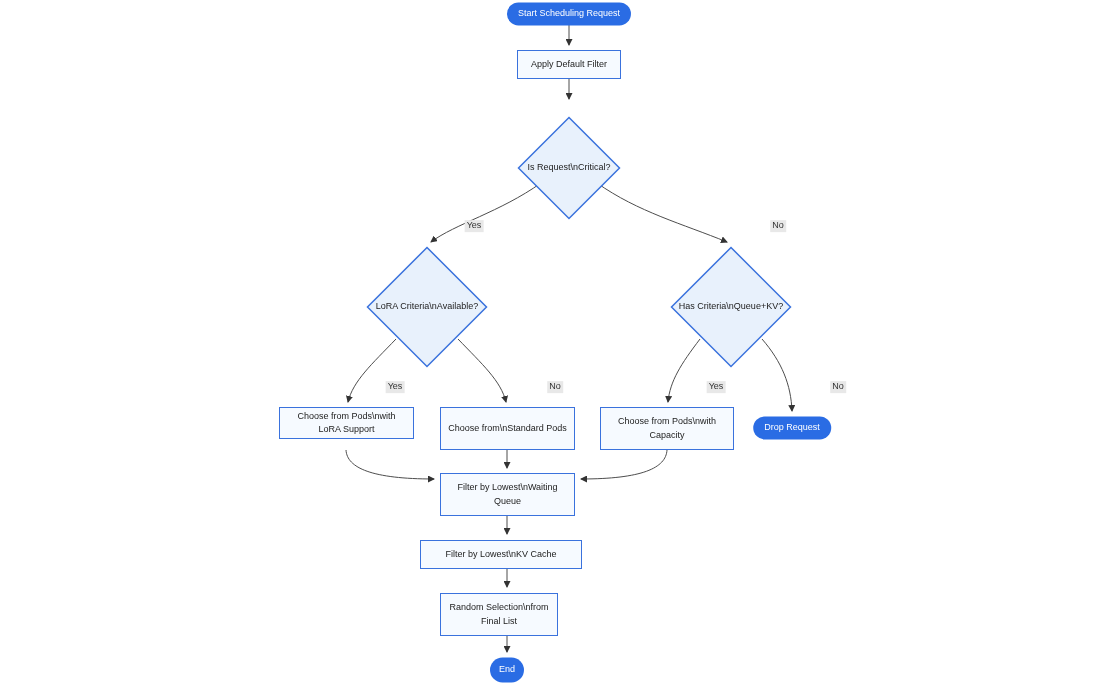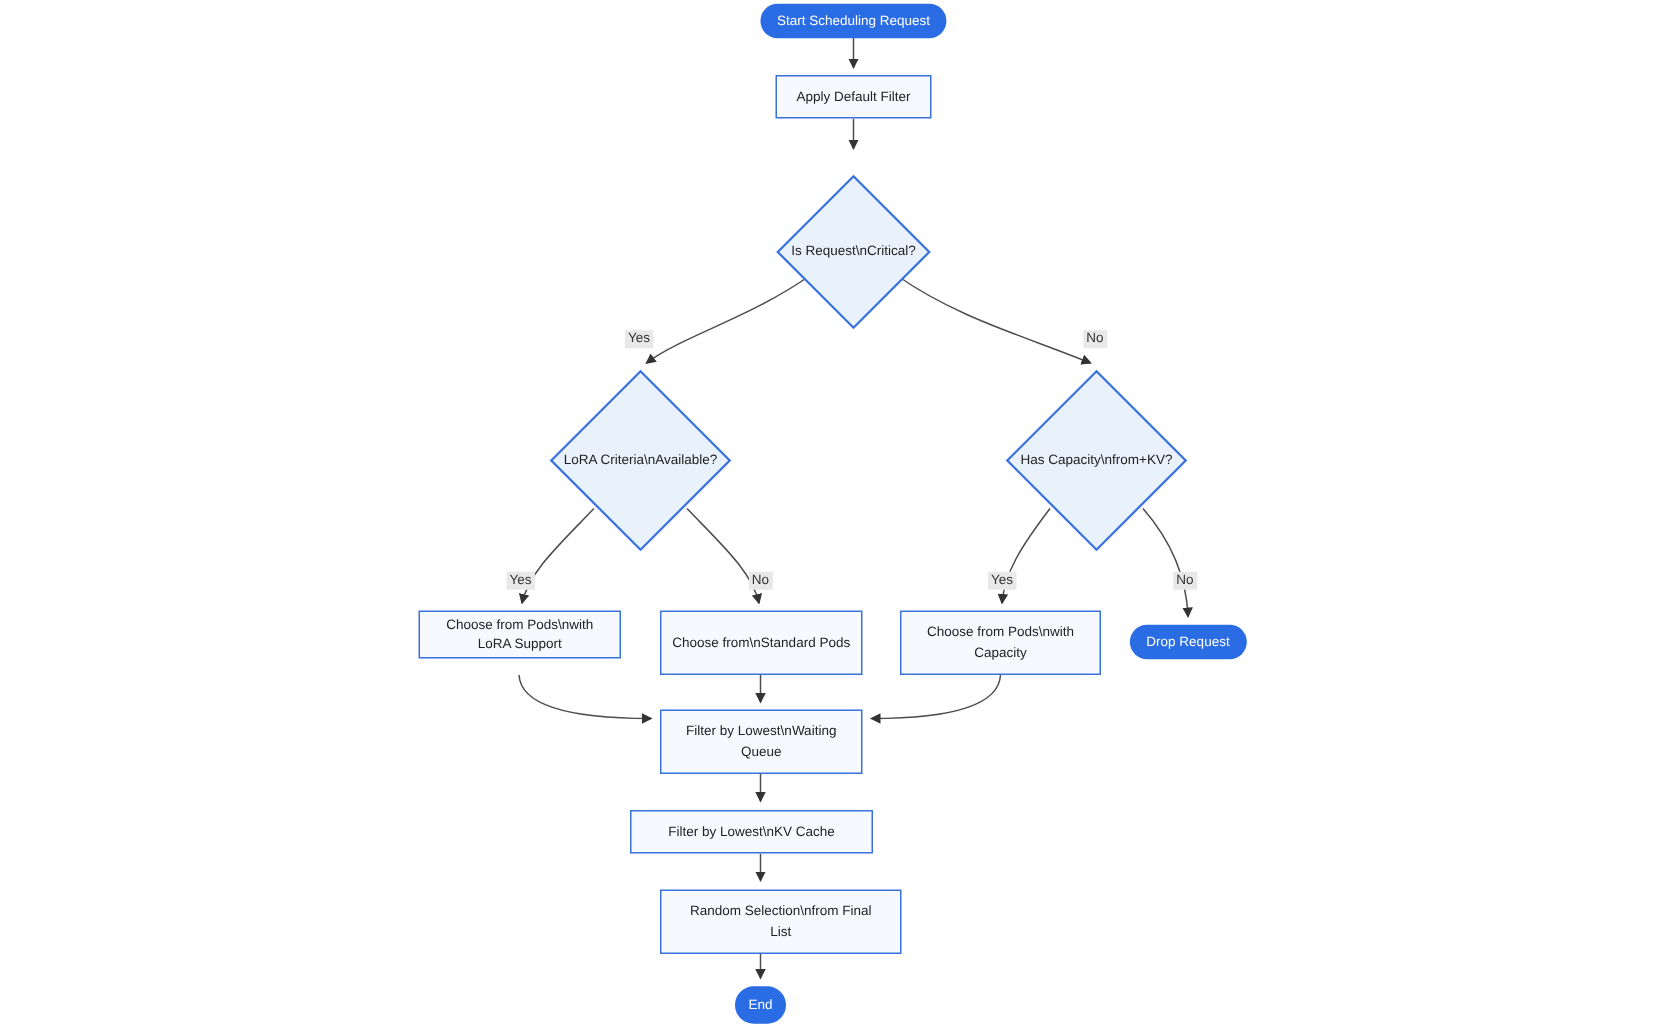--- a/index.html
+++ b/index.html
@@ -66,20 +66,21 @@
     white-space:nowrap;
   }
   .edge-label{
     position:absolute;
     transform:translate(-50%,-50%);
     background:var(--edge_label_bg);
     color:#333;
     font-size:9px;
     padding:0 2px;
     line-height:1.3;
+    margin-left:48px;
   }
 </style>
 </head>
 <body>
 
 <div class="canvas">
 
   <svg class="edges" width="1103" height="685" aria-hidden="true">
     <defs>
       <marker id="arrow" markerWidth="7" markerHeight="7" refX="6" refY="3.5" orient="auto" markerUnits="userSpaceOnUse">
@@ -121,21 +122,21 @@
     <svg width="122" height="122" viewBox="0 0 122 122">
       <polygon points="61,1.5 120.5,61 61,120.5 1.5,61"></polygon>
     </svg>
     <span class="label">LoRA Criteria\nAvailable?</span>
   </div>
 
   <div class="node diamond" style="left:670px;top:246px;width:122px;height:122px;">
     <svg width="122" height="122" viewBox="0 0 122 122">
       <polygon points="61,1.5 120.5,61 61,120.5 1.5,61"></polygon>
     </svg>
-    <span class="label">Has Capacity\nfrom+KV?</span>
+    <span class="label">Has Criteria\nQueue+KV?</span>
   </div>
 
   <div class="node node-rect" style="left:279px;top:407px;width:135px;height:32px;">
     <span class="label">Choose from Pods\nwith LoRA Support</span>
   </div>
 
   <div class="node node-rect" style="left:440px;top:407px;width:135px;height:43px;">
     <span class="label">Choose from\nStandard Pods</span>
   </div>
 
@@ -148,21 +149,21 @@
   </div>
 
   <div class="node node-rect" style="left:440px;top:473px;width:135px;height:43px;">
     <span class="label">Filter by Lowest\nWaiting Queue</span>
   </div>
 
   <div class="node node-rect" style="left:420px;top:540px;width:162px;height:29px;">
     <span class="label">Filter by Lowest\nKV Cache</span>
   </div>
 
-  <div class="node node-rect" style="left:440px;top:593px;width:161px;height:43px;">
+  <div class="node node-rect" style="left:440px;top:593px;width:118px;height:43px;">
     <span class="label">Random Selection\nfrom Final List</span>
   </div>
 
   <div class="node stadium" style="left:507px;top:670px;padding:6px 9px;">
     <span class="label">End</span>
   </div>
 
   <div class="edge-label" style="left:426px;top:226px;">Yes</div>
   <div class="edge-label" style="left:730px;top:226px;">No</div>
   <div class="edge-label" style="left:347px;top:387px;">Yes</div>

